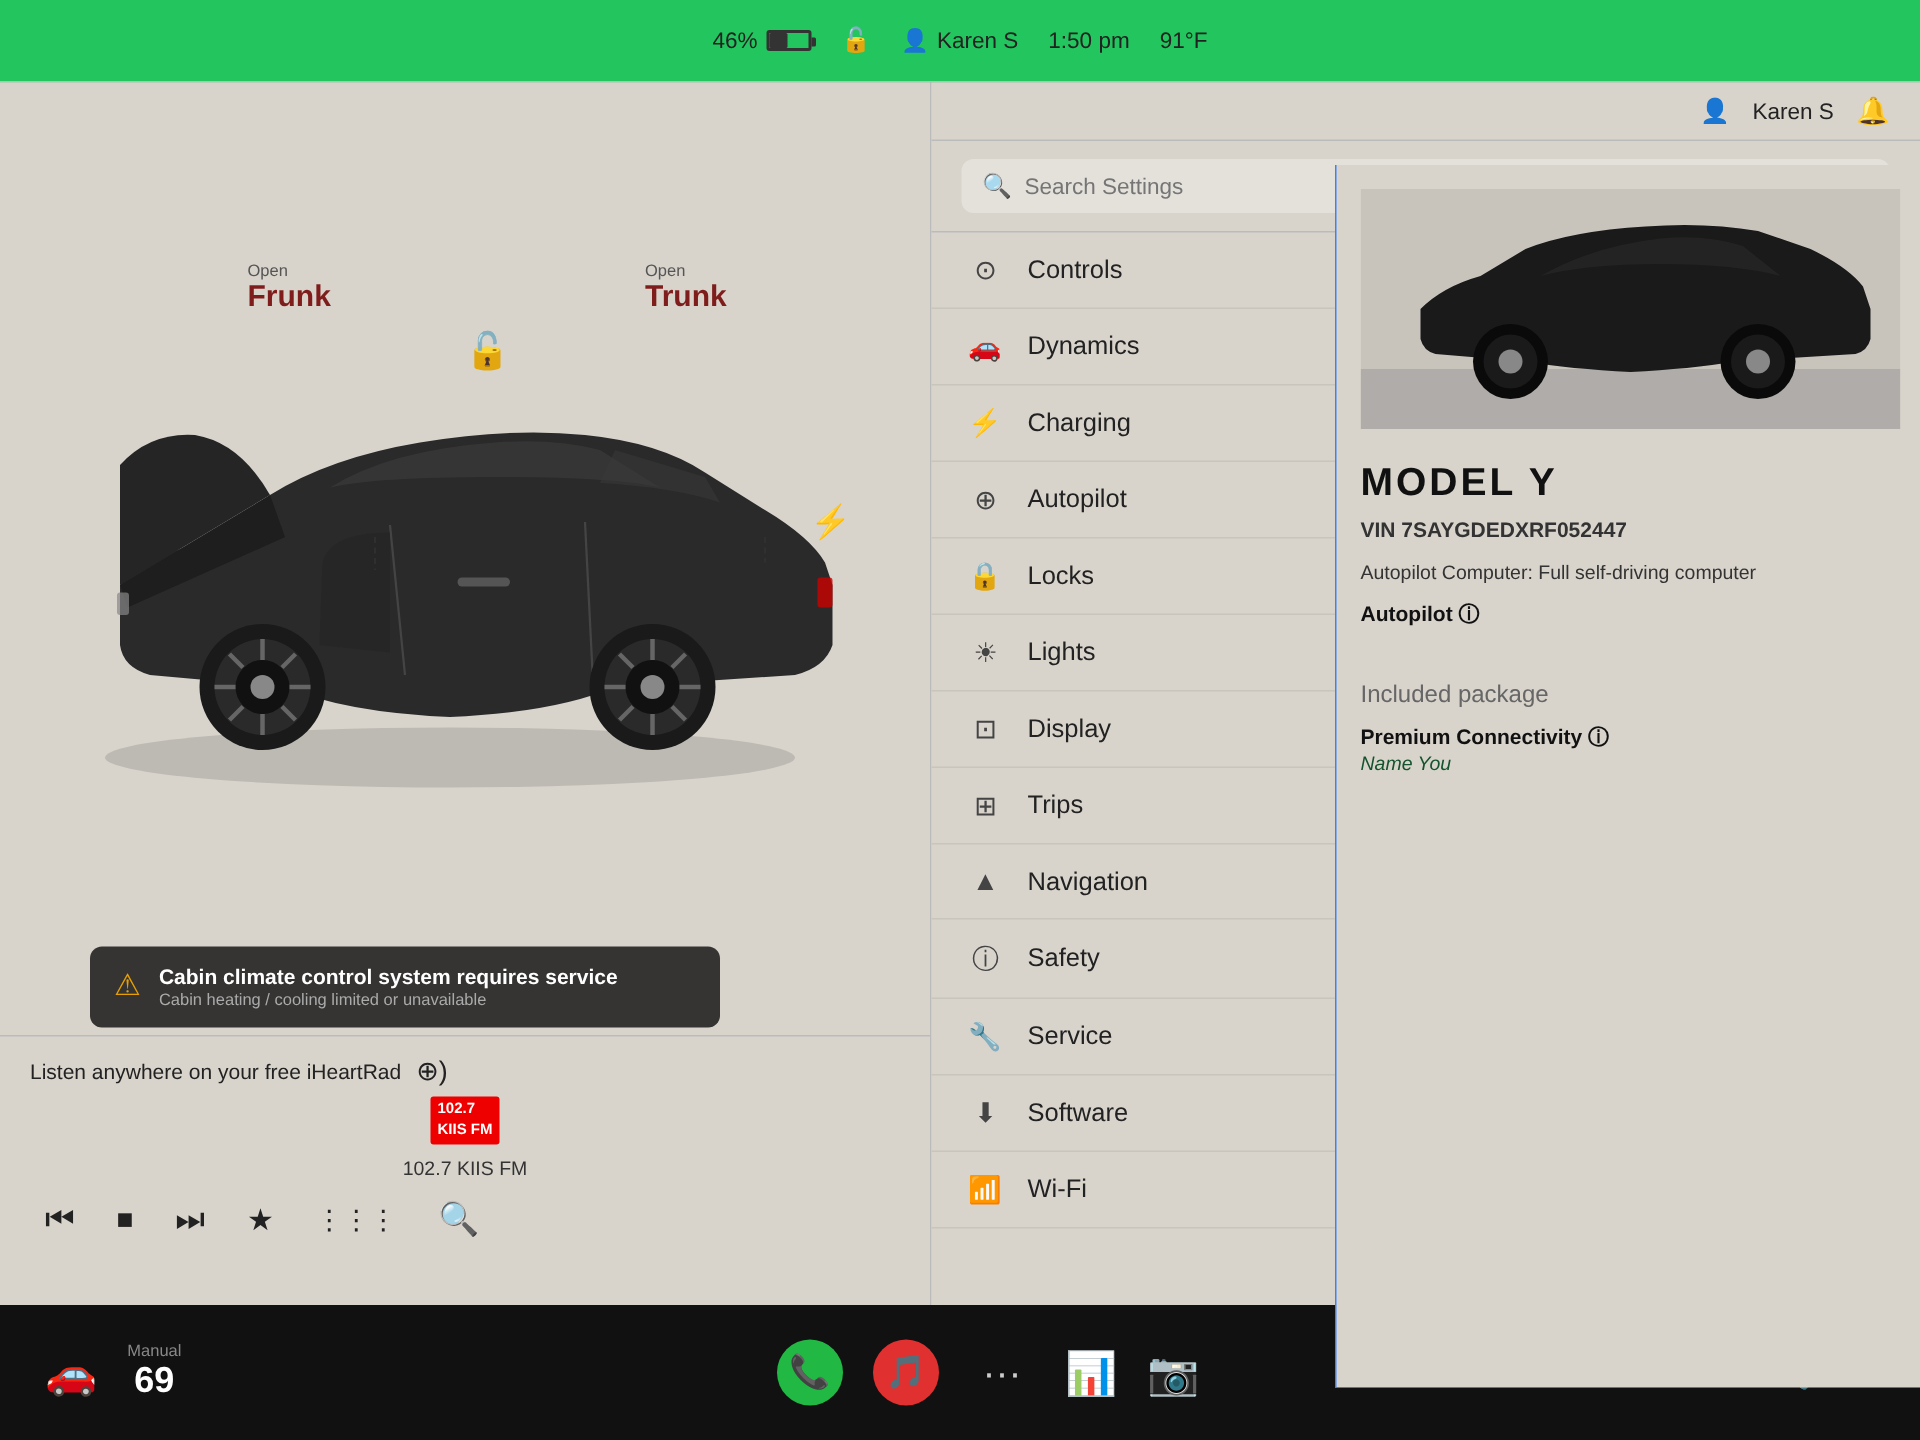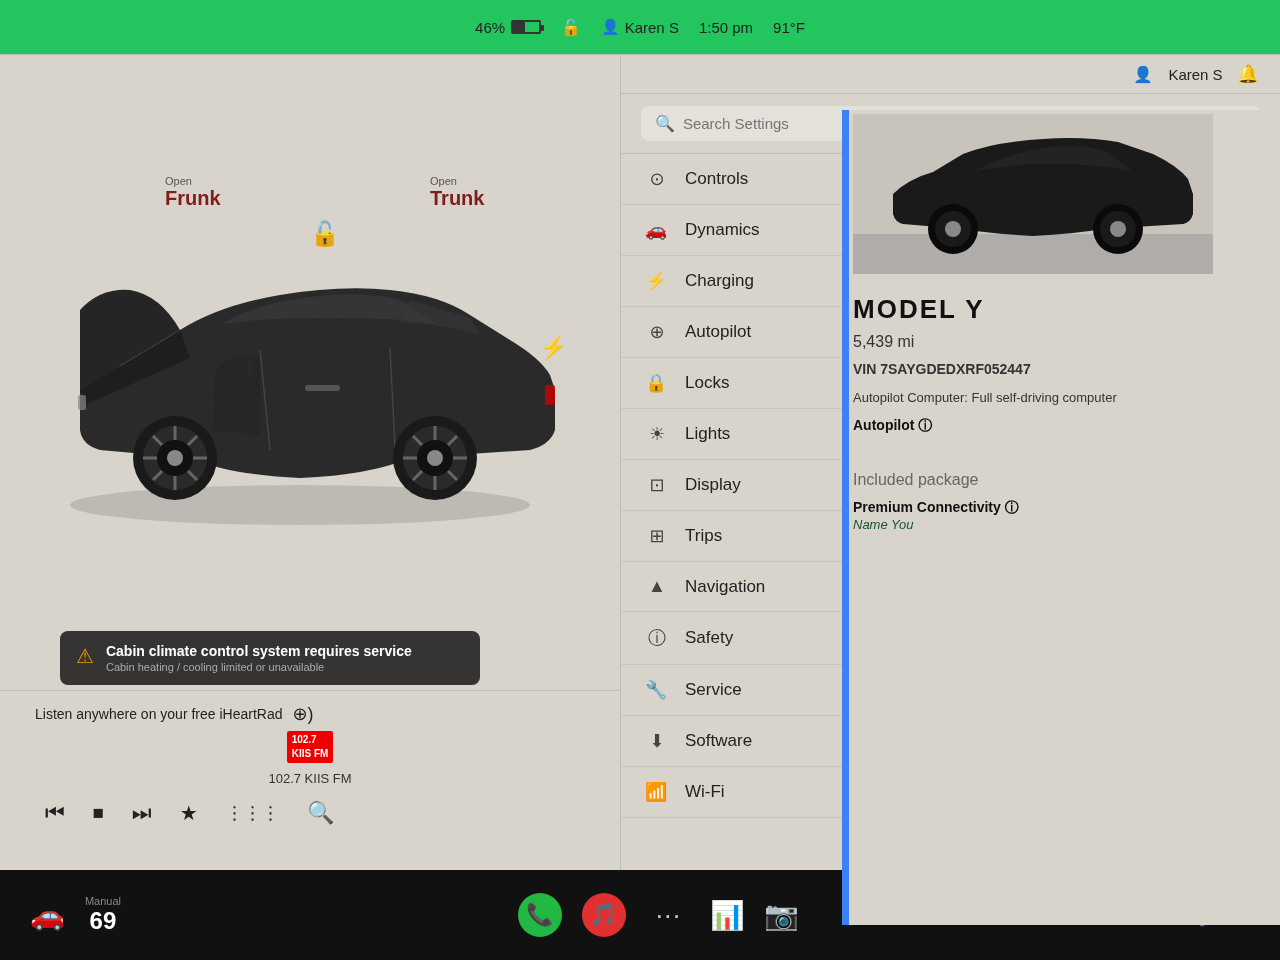--- a/index.html
+++ b/index.html
@@ -163,21 +163,21 @@
 
     
     .music-player {
       position: absolute;
       bottom: 0;
       left: 0;
       width: 620px;
       height: 180px;
       background: #d8d4cc;
       border-top: 1px solid #bbb;
-      padding: 12px 35px;
+      padding: 12px 20px;
     }
     .music-promo {
       font-size: 14px;
       color: #222;
       margin-bottom: 6px;
       display: flex;
       align-items: center;
       gap: 10px;
     }
     .station-row {
@@ -291,25 +291,25 @@
       font-size: 17px;
       color: #222;
       font-weight: 400;
     }
 
     
     .vehicle-info-panel {
       position: absolute;
       right: 0;
       top: 55px;
-      width: 438px;
+      width: 390px;
       height: 815px;
       background: #d8d4cc;
-      padding: 4px;
-      border-left: 7px solid #3b82f6;
+      padding: 16px;
+      border-left: 1px solid #3b82f6;
       overflow: hidden;
     }
 
     
     .car-silhouette {
       width: 360px;
       height: 160px;
       margin-bottom: 20px;
       position: relative;
       overflow: hidden;
@@ -639,21 +639,20 @@
           <circle cx="100" cy="115" r="25" fill="#0a0a0a"></circle>
           <circle cx="100" cy="115" r="18" fill="#1a1a1a"></circle>
           <circle cx="100" cy="115" r="8" fill="#888"></circle>
           <circle cx="265" cy="115" r="25" fill="#0a0a0a"></circle>
           <circle cx="265" cy="115" r="18" fill="#1a1a1a"></circle>
           <circle cx="265" cy="115" r="8" fill="#888"></circle>
         </svg>
       </div>
 
       <div class="model-title">MODEL Y</div>
-      <div class="mileage">5,439 mi</div>
       <div class="vin">VIN 7SAYGDEDXRF052447</div>
       <div class="info-row">Autopilot Computer: Full self-driving computer</div>
       <div class="info-label">
         <span>Autopilot ⓘ</span>
       </div>
       <div class="info-sub">Included package</div>
       <div class="info-label">
         <span>Premium Connectivity ⓘ</span>
       </div>
       <div class="name-you">Name You</div>

